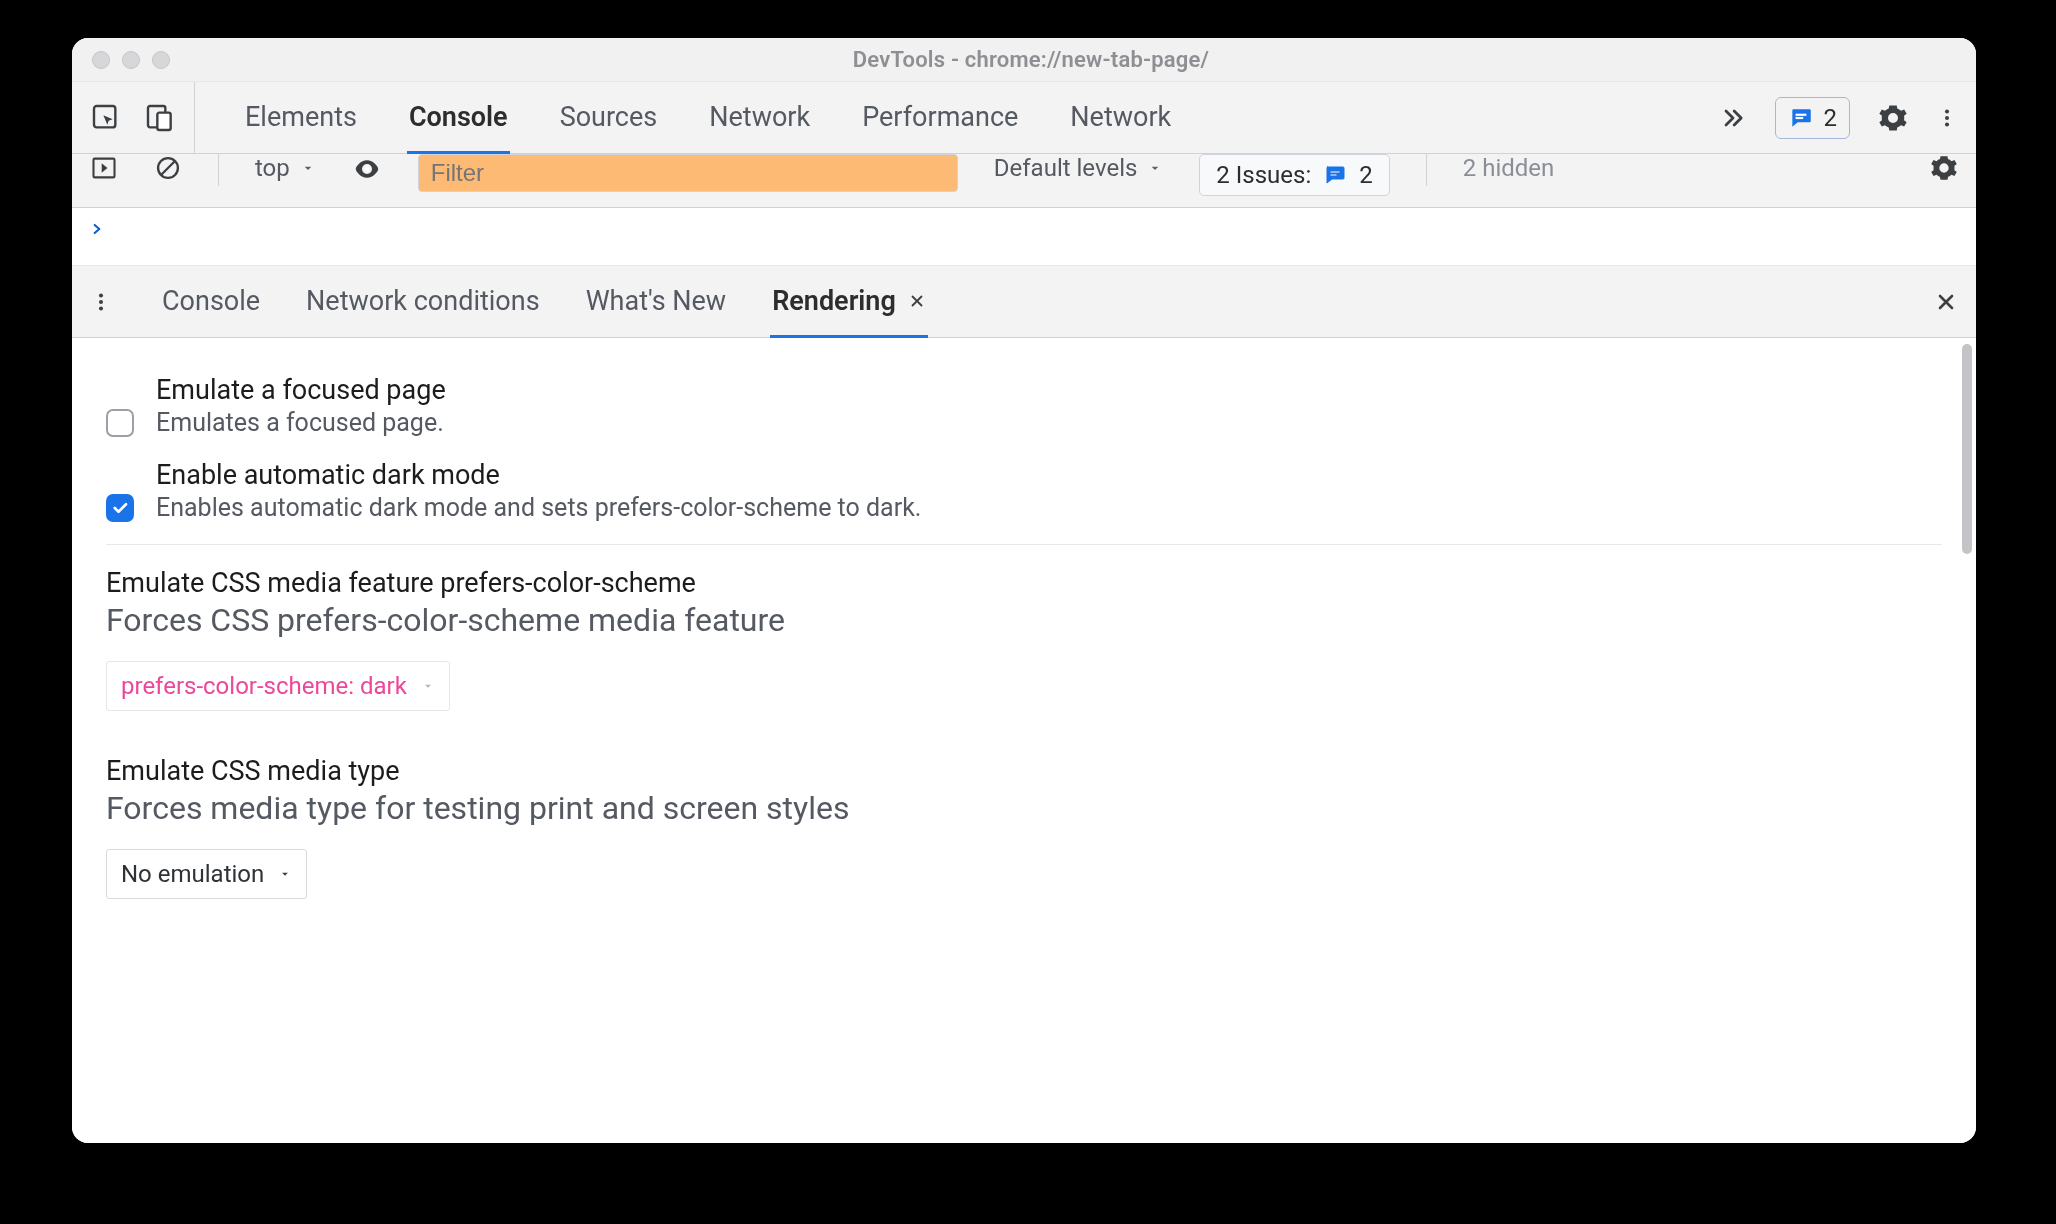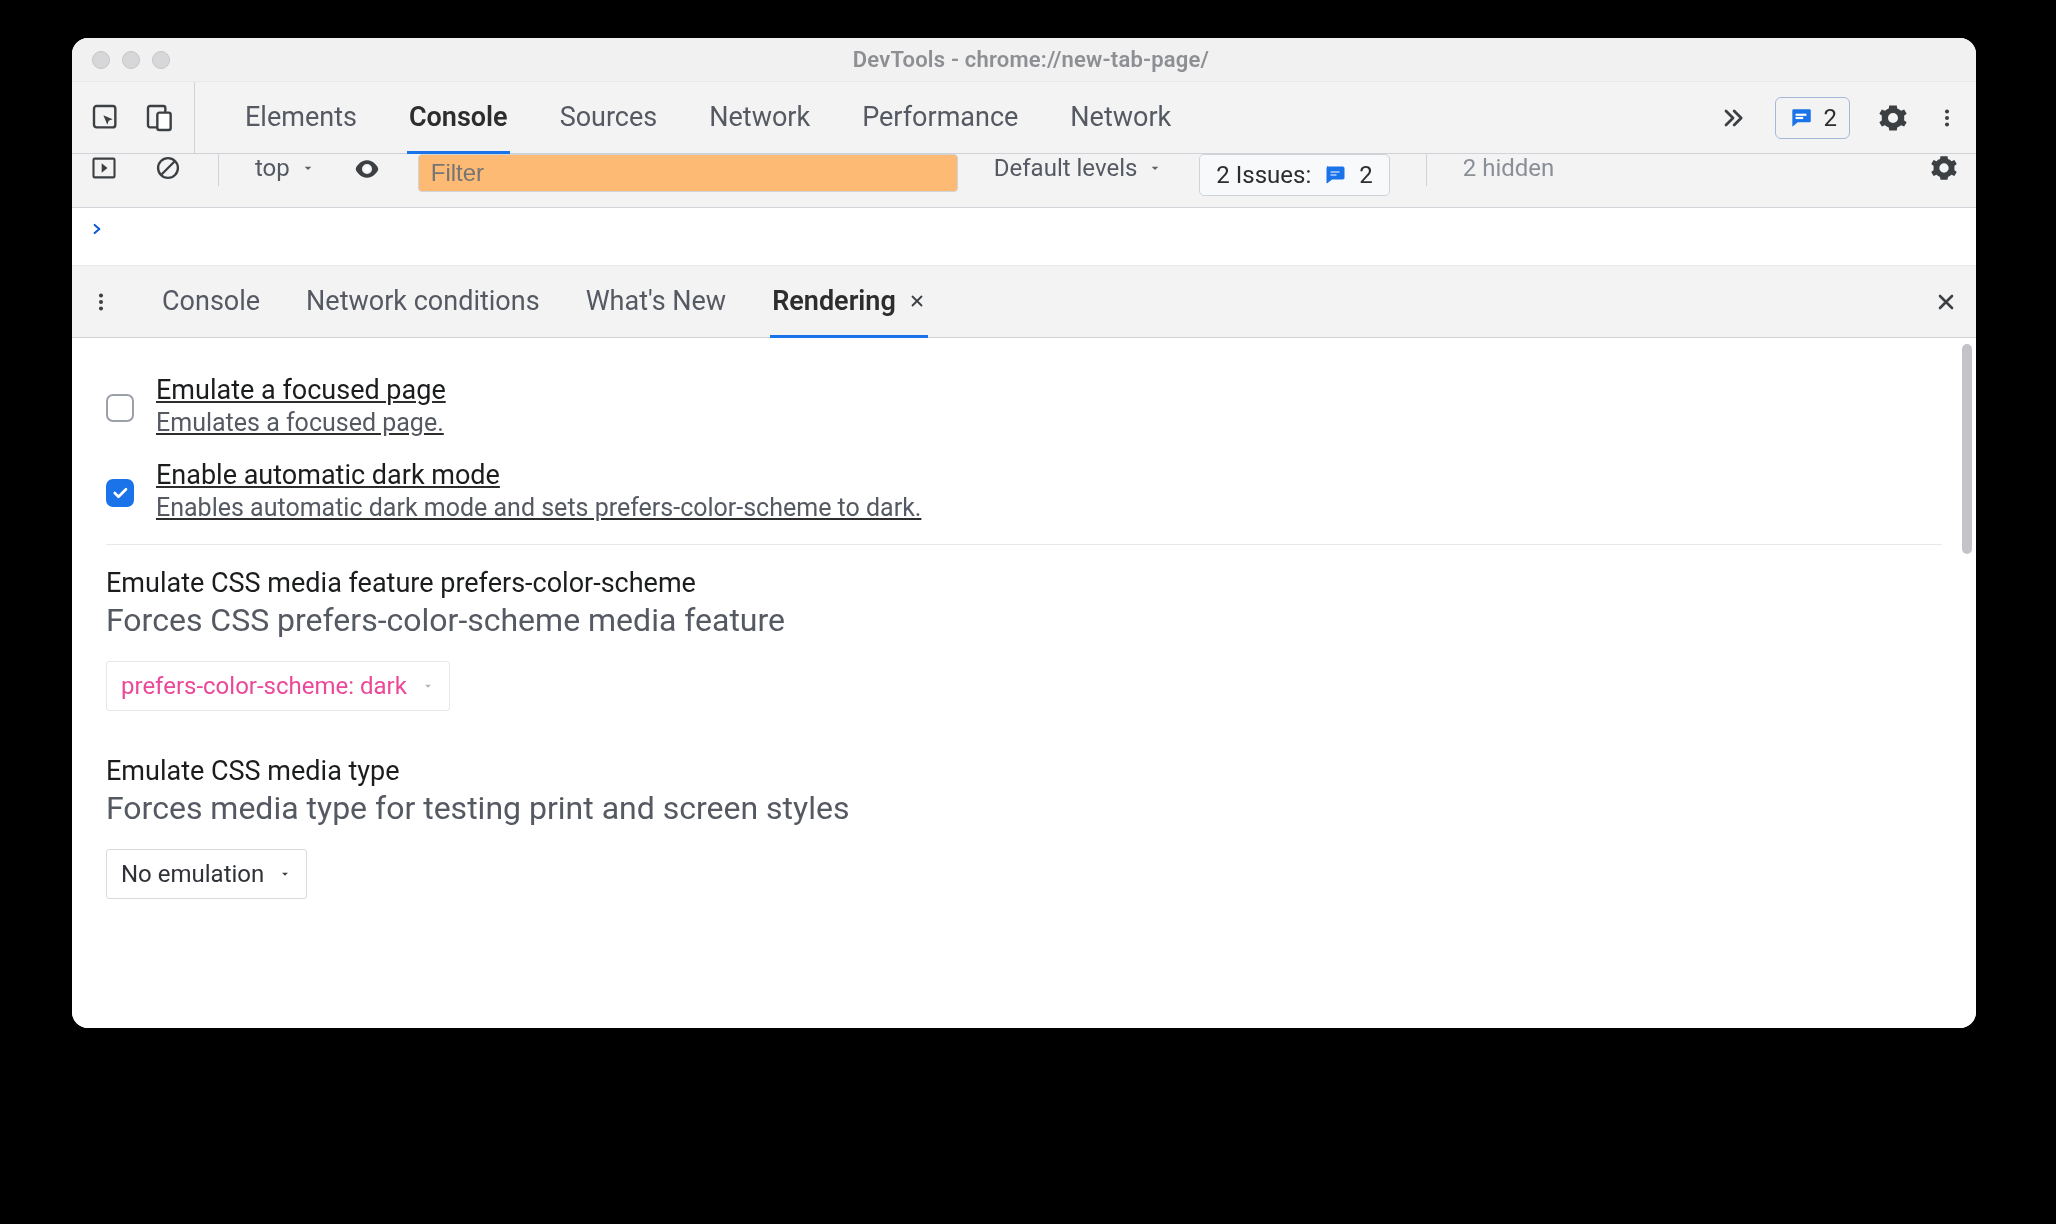--- a/index.html
+++ b/index.html
@@ -13,21 +13,21 @@
     --accent:#1a73e8;
     --icon:#5f6368;
     --icon-dark:#3c4043;
     --chip-bg:#f8f9fa;
   }
   html,body{margin:0;padding:0;background:#000;font-family:-apple-system,BlinkMacSystemFont,"Segoe UI",Roboto,Helvetica,Arial,sans-serif;font-size:21px;color:var(--text);}
   *{box-sizing:border-box;}
 
   .stage{width:2056px;height:1224px;position:relative;}
   .window{
-    position:absolute;left:72px;top:38px;width:1904px;height:990px;
+    position:absolute;left:72px;top:38px;width:1904px;height:1105px;
     background:#fff;border-radius:16px;overflow:hidden;
     box-shadow:0 10px 60px rgba(0,0,0,.55);
     display:flex;flex-direction:column;
   }
 
   
   .titlebar{
     height:44px;background:var(--title-bg);display:flex;align-items:center;
     padding:0 14px;border-bottom:1px solid var(--border2);
   }
@@ -97,21 +97,21 @@
     border-bottom:3px solid transparent;margin-bottom:-1px;padding:0 2px;
   }
   .dtab.active{color:var(--text);border-bottom-color:var(--accent);font-weight:600;}
   .dtab .close svg{display:block;}
   .drawer-tabs .spacer{flex:1;}
 
   
   .panel{flex:1;overflow:auto;background:#fff;position:relative;}
   .panel-scroll{position:absolute;right:4px;top:6px;width:10px;height:210px;background:#c2c4c8;border-radius:5px;}
   .panel .section{padding:20px 34px 26px;}
-  .opt{display:flex;gap:22px;align-items:center;margin:16px 0 22px;text-decoration:underline;}
+  .opt{display:flex;gap:22px;align-items:flex-end;margin:16px 0 22px;}
   .opt .cb{
     width:28px;height:28px;border-radius:7px;border:2px solid #9aa0a6;background:#fff;flex:0 0 auto;margin-top:4px;
     display:flex;align-items:center;justify-content:center;
   }
   .opt .cb.checked{background:#1a73e8;border-color:#1a73e8;}
   .opt .cb.checked svg{display:block;}
   .opt .cb svg{display:none;}
   .opt .txt .title2{font-size:27px;color:#1b1c1e;}
   .opt .txt .desc{font-size:25px;color:var(--muted);margin-top:2px;}
   hr.div{border:none;border-top:1px solid var(--border2);margin:6px 0 22px;}

